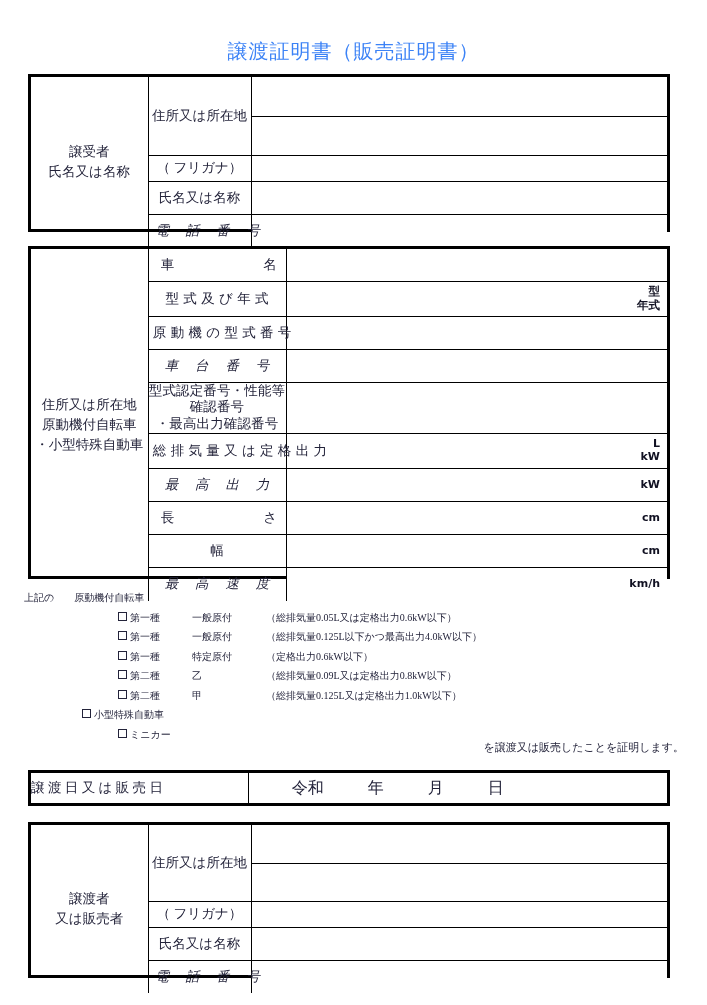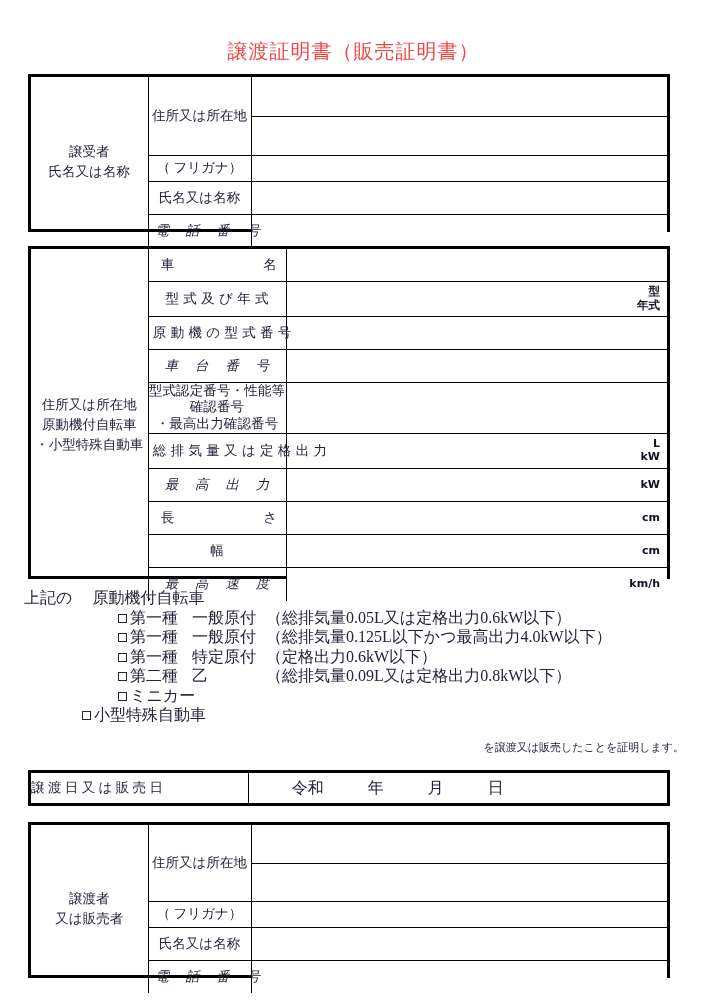--- a/index.html
+++ b/index.html
@@ -15,21 +15,21 @@
     overflow: hidden;
   }
 
   
   #doc-title {
     position: absolute;
     top: 38px; left: 0; width: 707px;
     text-align: center;
     font-size: 20px;
     letter-spacing: 1px;
-    color: #ef4444;
+    color: #3b82f6;
   }
 
   
   .frame {
     position: absolute;
     border: 3px solid #000000;
     background: #ffffff;
   }
   .tbl {
     width: 100%; height: 100%;
@@ -99,21 +99,21 @@
     line-height: 1.25;
     letter-spacing: 0.01em;
     padding: 0 2px;
   }
 
   
   #class-block {
     position: absolute;
     left: 24px; top: 588px;
     width: 660px;
-    font-size: 16px;
+    font-size: 10px;
     line-height: 19.5px;
     color: #23233a;
   }
   .cb-line { white-space: nowrap; }
   .cb-head { padding-left: 0px; }
   .cb-head .head-gap { display: inline-block; width: 20px; }
   .cb-l1 { padding-left: 94px; }
   .cb-l2 { padding-left: 58px; }
   .box {
     display: inline-block;
@@ -268,24 +268,27 @@
   <div class="cb-line cb-l1">
     <span class="box"></span><span class="kind">第一種</span><span class="sub">一般原付</span><span>（総排気量0.125L以下かつ最高出力4.0kW以下）</span>
   </div>
   <div class="cb-line cb-l1">
     <span class="box"></span><span class="kind">第一種</span><span class="sub">特定原付</span><span>（定格出力0.6kW以下）</span>
   </div>
   <div class="cb-line cb-l1">
     <span class="box"></span><span class="kind">第二種</span><span class="sub">乙</span><span>（総排気量0.09L又は定格出力0.8kW以下）</span>
   </div>
   <div class="cb-line cb-l1">
-    <span class="box"></span><span>ミニカー</span>
+    <span class="box"></span><span class="kind">第二種</span><span class="sub">甲</span><span>（総排気量0.125L又は定格出力1.0kW以下）</span>
   </div>
   <div class="cb-line cb-l2">
     <span class="box"></span><span>小型特殊自動車</span>
+  </div>
+  <div class="cb-line cb-l1">
+    <span class="box"></span><span>ミニカー</span>
   </div>
 </div>
 
 <div id="certify-line">を譲渡又は販売したことを証明します。</div>
 
 <div class="frame" style="left:28px; top:770px; width:642px; height:36px;">
   <table class="tbl">
     <colgroup>
         <col style="width:217px">
         <col>

